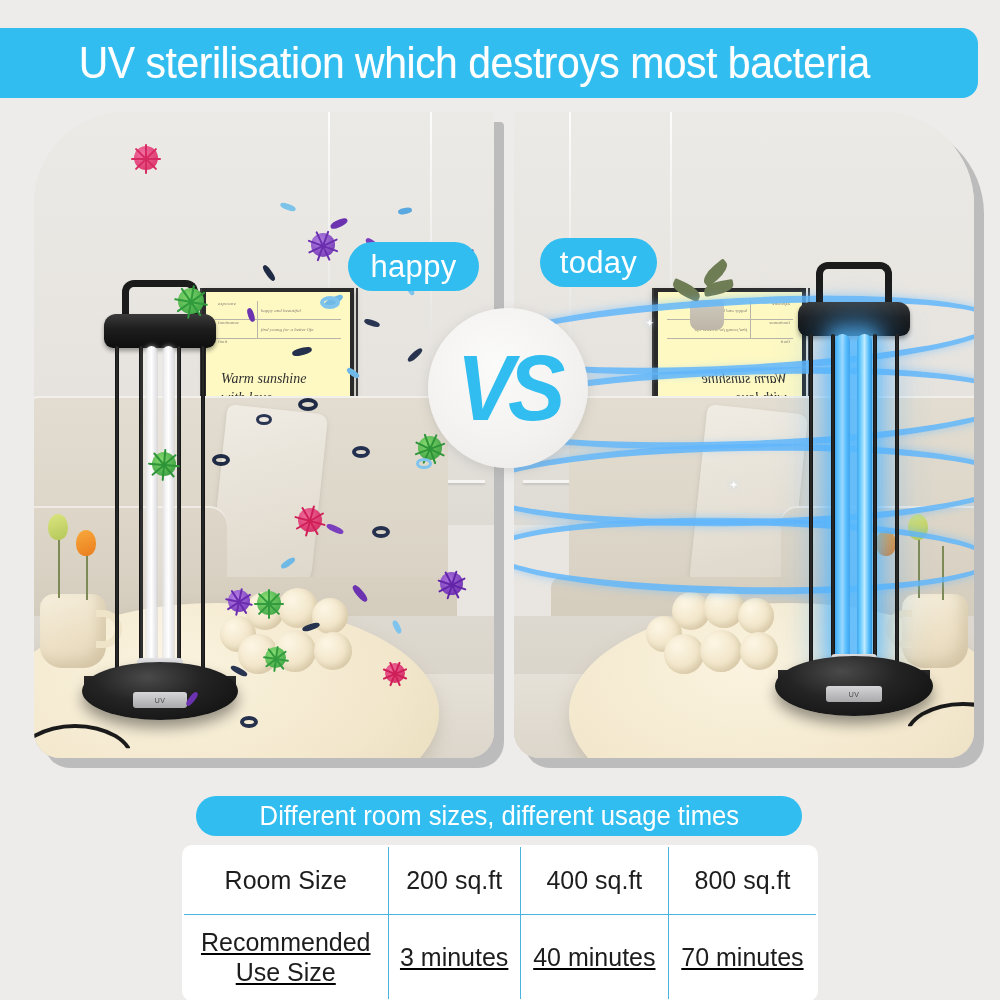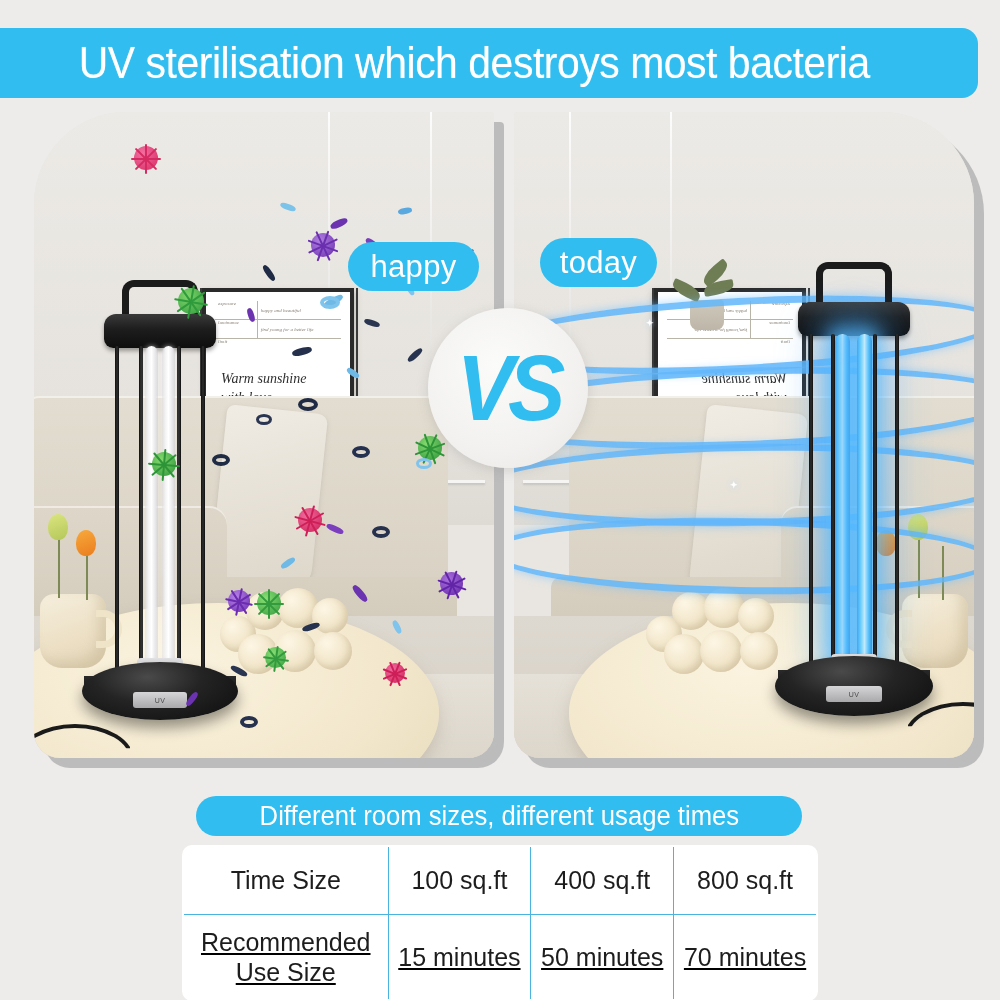--- a/index.html
+++ b/index.html
@@ -102,21 +102,21 @@
     background: linear-gradient(160deg,#f0ece4,#ddd6c9);
     border-radius: 8px 10px 26px 10px;
     transform: rotate(6deg);
     box-shadow: 0 2px 5px rgba(150,145,135,.35);
   }
 
   
   .frame {
     position: absolute;
     width: 152px; height: 150px;
-    background: #ffffff;
+    background: #fef9c3;
     border: 4px solid #2a2a2a;
     padding: 9px;
     box-shadow: 2px 3px 6px rgba(120,118,112,.35);
   }
   .frame .grid-row {
     display: flex; border-bottom: 1px solid #b9b4a8; height: 19px;
     align-items: center;
   }
   .frame .g-l { width: 34%; border-right: 1px solid #b9b4a8; height: 100%; }
   .frame .g-r { flex: 1; }
@@ -713,28 +713,28 @@
   <span class="vs-text">VS</span>
 </div>
 
 <div class="sub-banner">
   <div class="sub-title">Different room sizes, different usage times</div>
 </div>
 
 <table class="spec-table">
   <tbody>
       <tr class="row-h">
-    <td>Time Size</td>
-    <td>100 sq.ft</td>
+    <td>Room Size</td>
+    <td>200 sq.ft</td>
     <td>400 sq.ft</td>
     <td>800 sq.ft</td>
   </tr>
   <tr class="row-2">
     <td>
       <div>Recommended</div>
       <div>Use Size</div>
     </td>
-    <td>15 minutes</td>
-    <td>50 minutes</td>
+    <td>3 minutes</td>
+    <td>40 minutes</td>
     <td>70 minutes</td>
   </tr>
 </tbody>
   </table>
 
 </body></html>

